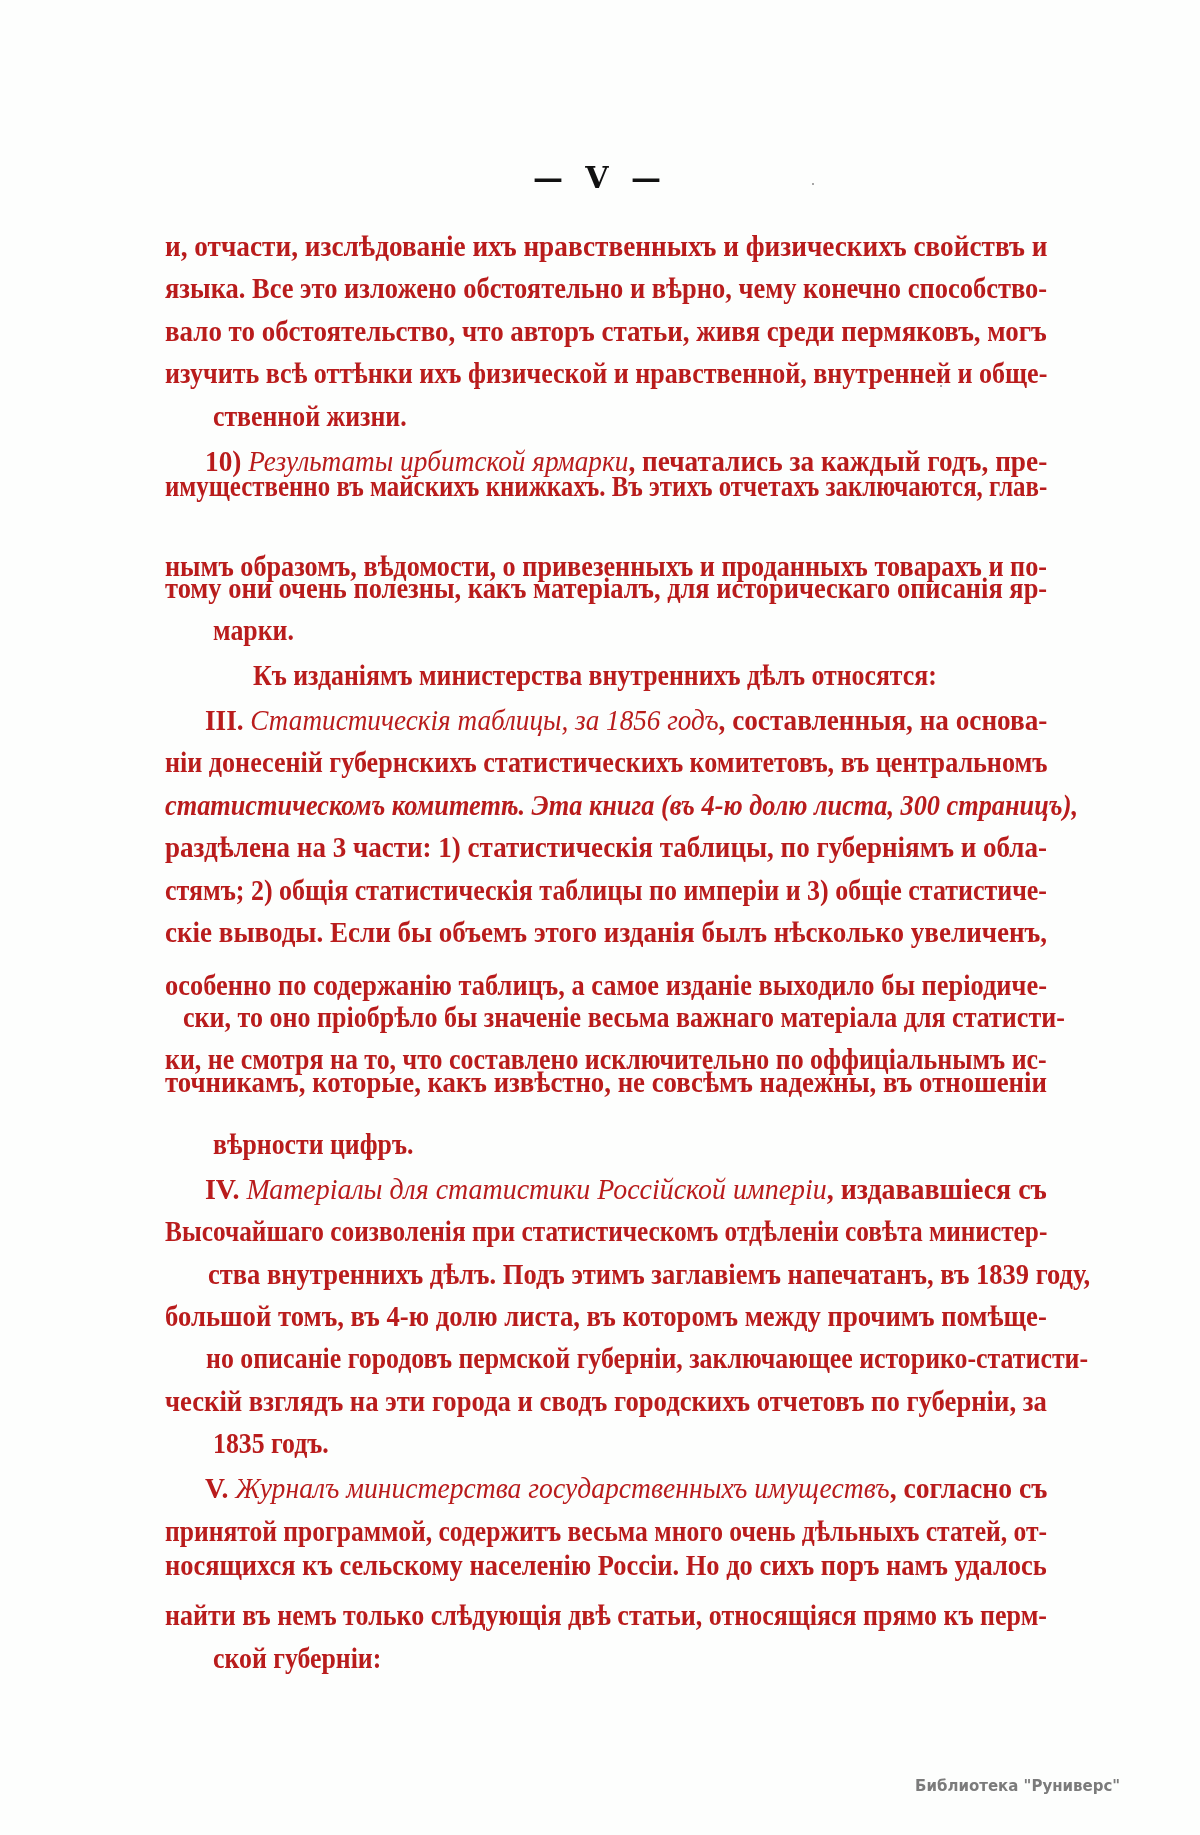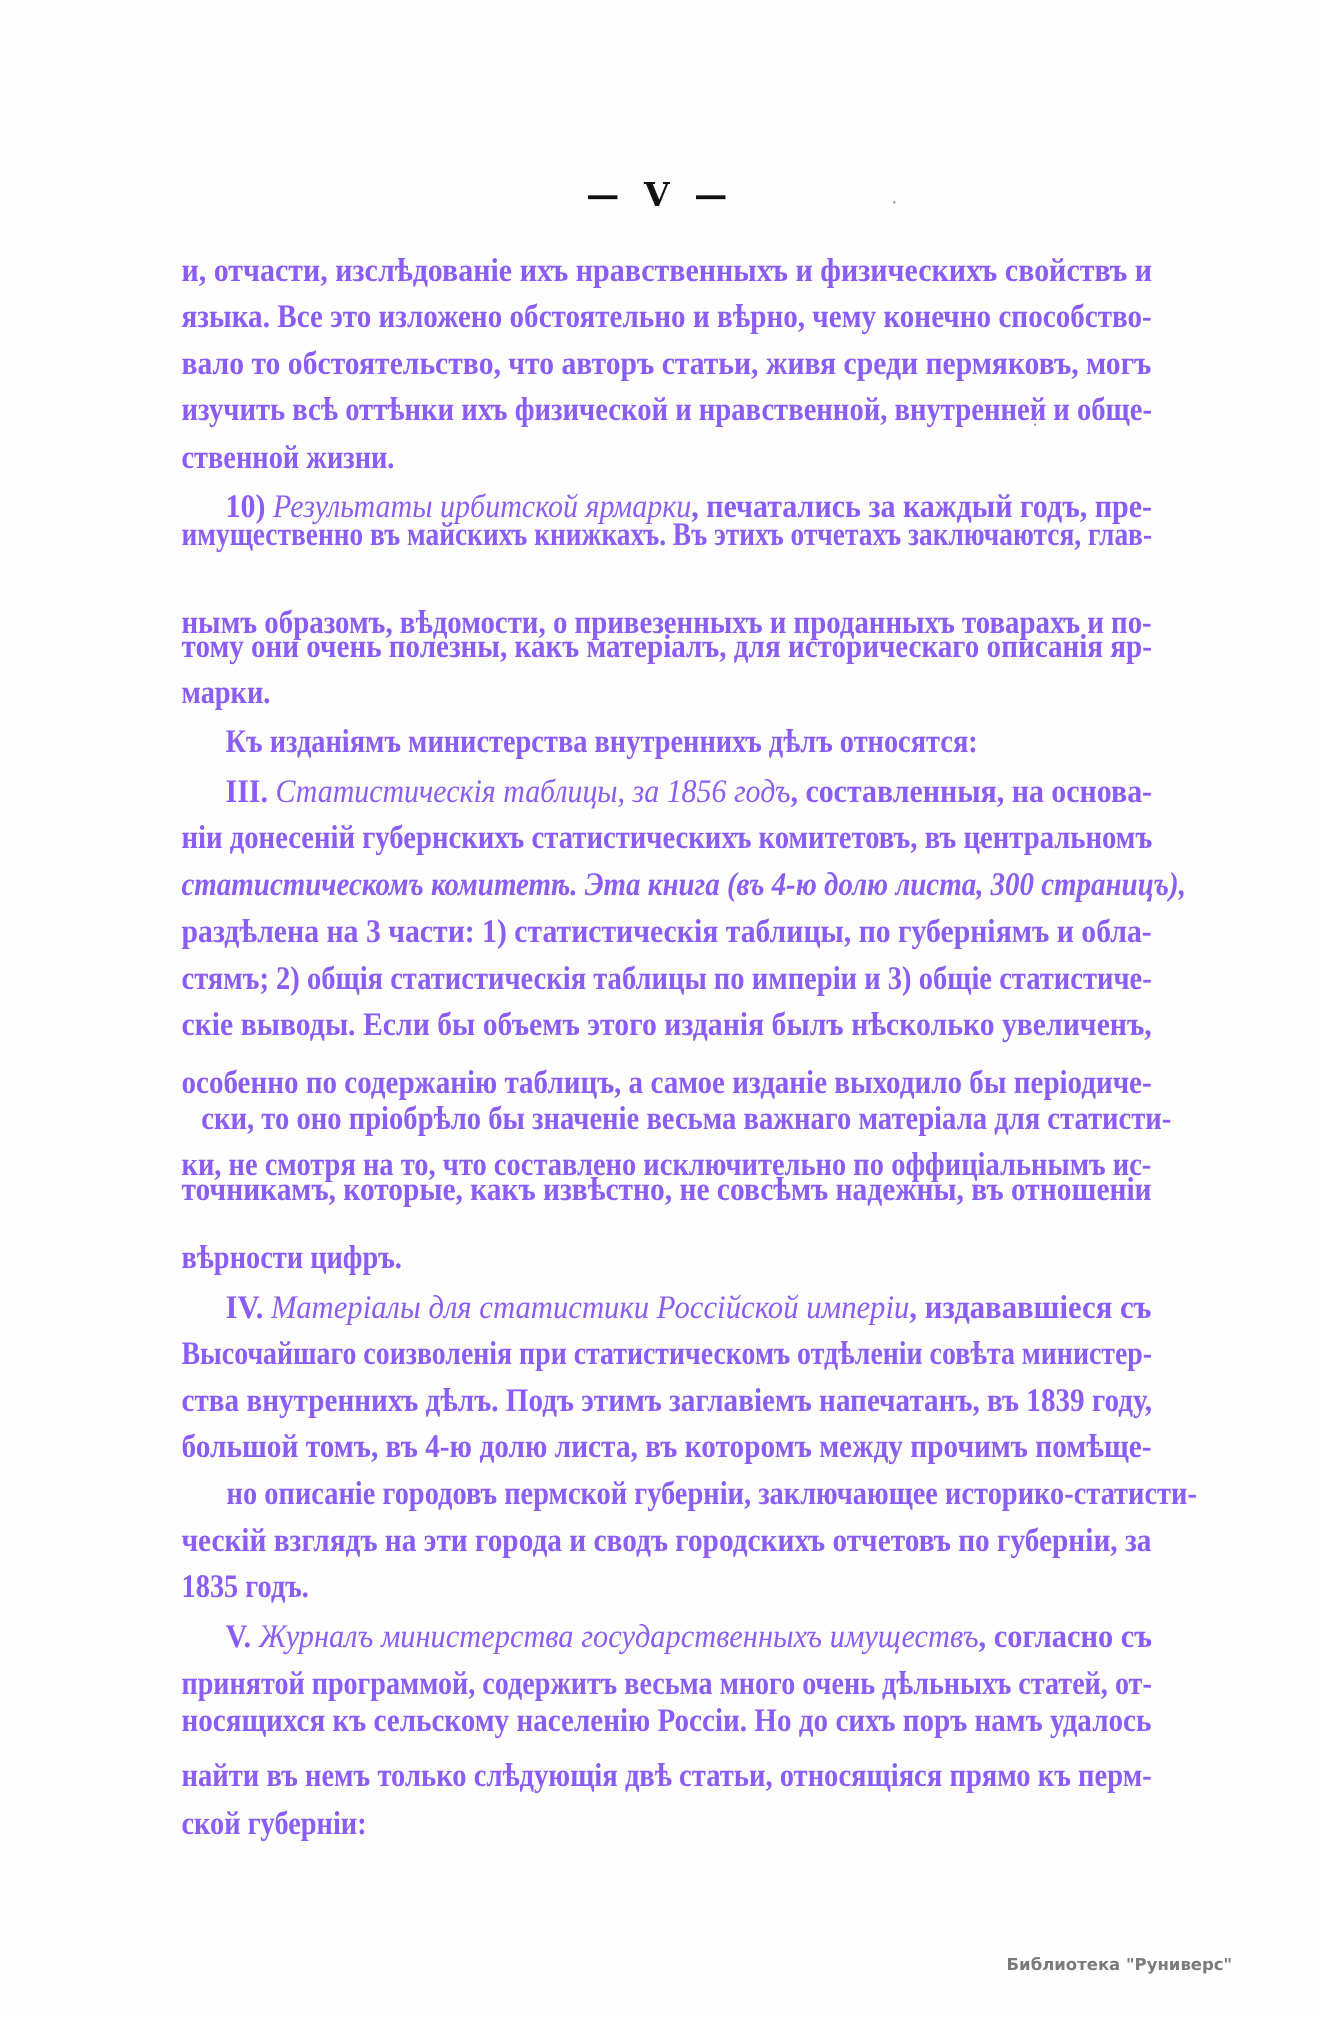--- a/index.html
+++ b/index.html
@@ -6,26 +6,26 @@
   body { width: 1200px; height: 1835px; position: relative; overflow: hidden; }
   .page { position: absolute; left: 0; top: 0; width: 1200px; height: 1835px; background: #fdfefd; }
   .page-number {
     position: absolute; left: 0; width: 1200px; top: 160px; text-align: center;
     font-family: "DejaVu Serif", serif; font-weight: bold; font-size: 30px; color: #111;
     letter-spacing: 6px;
   }
   .line {
     position: absolute; left: 165px; width: 882px; height: 40px;
     font-family: "Liberation Serif", serif; font-size: 30px; font-weight: bold;
-    color: #8b5cf6; line-height: 40px; white-space: nowrap;
+    color: #b91c1c; line-height: 40px; white-space: nowrap;
     text-align: justify; text-align-last: justify;
     overflow: visible;
   }
   .line .inner { display: block; transform-origin: left center; }
-  .line.last { text-align-last: left; }
+  .line.last { text-align-last: left; margin-left: 48px; }
   .line.indent { left: 205px; width: 842px; }
   .it { font-style: italic; font-weight: normal; }
   .watermark {
     position: absolute; left: 915px; top: 1777px;
     font-family: "DejaVu Sans", sans-serif; font-size: 15px; font-weight: bold; color: #7b7b7b;
   }
   .speck { position: absolute; width: 2px; height: 2px; background: #888; border-radius: 1px; }
 </style>
 </head>
 <body>
@@ -50,21 +50,21 @@
       <div class="line" style="top: 827.1px;"><span class="inner" style="display: inline-block; white-space: nowrap; transform: scaleX(0.900919);"><span>раздѣлена на 3 части: 1) статистическія таблицы, по губерніямъ и обла-</span></span></div>
       <div class="line" style="top: 869.5px;"><span class="inner" style="display: inline-block; white-space: nowrap; transform: scaleX(0.865554);"><span>стямъ; 2) общія статистическія таблицы по имперіи и 3) общіе статистиче-</span></span></div>
       <div class="line" style="top: 911.9px;"><span class="inner" style="display: inline-block; white-space: nowrap; transform: scaleX(0.900919);"><span>скіе выводы. Если бы объемъ этого изданія былъ нѣсколько увеличенъ,</span></span></div>
       <div class="line" style="top: 965px;"><span class="inner" style="display: inline-block; white-space: nowrap; transform: scaleX(0.88024);"><span>особенно по содержанію таблицъ, а самое изданіе выходило бы періодиче-</span></span></div>
       <div class="line" style="top: 996.7px; margin-left: 18px;"><span class="inner" style="display: inline-block; white-space: nowrap; transform: scaleX(0.867257);"><span>ски, то оно пріобрѣло бы значеніе весьма важнаго матеріала для статисти-</span></span></div>
       <div class="line" style="top: 1039.1px;"><span class="inner" style="display: inline-block; white-space: nowrap; transform: scaleX(0.863014);"><span>ки, не смотря на то, что составлено исключительно по оффиціальнымъ ис-</span></span></div>
       <div class="line" style="top: 1062px; text-decoration: underline;"><span class="inner" style="display: inline-block; white-space: nowrap; transform: scaleX(0.892713);"><span>точникамъ, которые, какъ извѣстно, не совсѣмъ надежны, въ отношеніи</span></span></div>
       <div class="line last" style="top: 1123.9px;"><span class="inner" style="display: inline-block; white-space: nowrap; transform: scaleX(0.86);"><span>вѣрности цифръ.</span></span></div>
       <div class="line indent" style="top: 1168.8px;"><span class="inner" style="display: inline-block; white-space: nowrap; transform: scaleX(0.930387);"><span>IV. </span><span class="it">Матеріалы для статистики Россійской имперіи</span><span>, издававшіеся съ</span></span></div>
       <div class="line" style="top: 1211.2px;"><span class="inner" style="display: inline-block; white-space: nowrap; transform: scaleX(0.844019);"><span>Высочайшаго соизволенія при статистическомъ отдѣленіи совѣта министер-</span></span></div>
-      <div class="line" style="top: 1253.6px;"><span class="inner" style="display: inline-block; white-space: nowrap; transform: scaleX(0.883768);"><span>ства внутреннихъ дѣлъ. Подъ этимъ заглавіемъ напечатанъ, въ 1839 году,</span></span></div>
+      <div class="line" style="top: 1253.6px; margin-left: 43px;"><span class="inner" style="display: inline-block; white-space: nowrap; transform: scaleX(0.883768);"><span>ства внутреннихъ дѣлъ. Подъ этимъ заглавіемъ напечатанъ, въ 1839 году,</span></span></div>
       <div class="line" style="top: 1296px;"><span class="inner" style="display: inline-block; white-space: nowrap; transform: scaleX(0.889113);"><span>большой томъ, въ 4-ю долю листа, въ которомъ между прочимъ помѣще-</span></span></div>
       <div class="line" style="top: 1338.4px; margin-left: 41px;"><span class="inner" style="display: inline-block; white-space: nowrap; transform: scaleX(0.861328);"><span>но описаніе городовъ пермской губерніи, заключающее историко-статисти-</span></span></div>
       <div class="line" style="top: 1380.8px;"><span class="inner" style="display: inline-block; white-space: nowrap; transform: scaleX(0.889113);"><span>ческій взглядъ на эти города и сводъ городскихъ отчетовъ по губерніи, за</span></span></div>
       <div class="line last" style="top: 1423.2px;"><span class="inner" style="display: inline-block; white-space: nowrap; transform: scaleX(0.86);"><span>1835 годъ.</span></span></div>
       <div class="line indent" style="top: 1468.1px;"><span class="inner" style="display: inline-block; white-space: nowrap; transform: scaleX(0.921225);"><span>V. </span><span class="it">Журналъ министерства государственныхъ имуществъ</span><span>, согласно съ</span></span></div>
       <div class="line" style="top: 1510.5px;"><span class="inner" style="display: inline-block; white-space: nowrap; transform: scaleX(0.852174);"><span>принятой программой, содержитъ весьма много очень дѣльныхъ статей, от-</span></span></div>
       <div class="line" style="top: 1545px;"><span class="inner" style="display: inline-block; white-space: nowrap; transform: scaleX(0.882);"><span>носящихся къ сельскому населенію Россіи. Но до сихъ поръ намъ удалось</span></span></div>
       <div class="line" style="top: 1595.3px;"><span class="inner" style="display: inline-block; white-space: nowrap; transform: scaleX(0.866405);"><span>найти въ немъ только слѣдующія двѣ статьи, относящіяся прямо къ перм-</span></span></div>
       <div class="line last" style="top: 1637.7px;"><span class="inner" style="display: inline-block; white-space: nowrap; transform: scaleX(0.86);"><span>ской губерніи:</span></span></div>
     </div>

